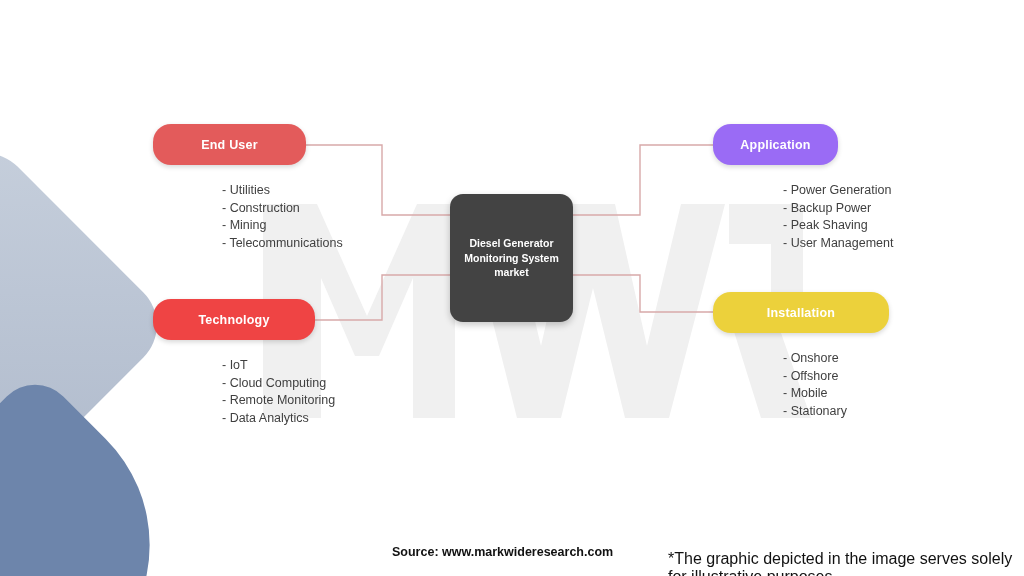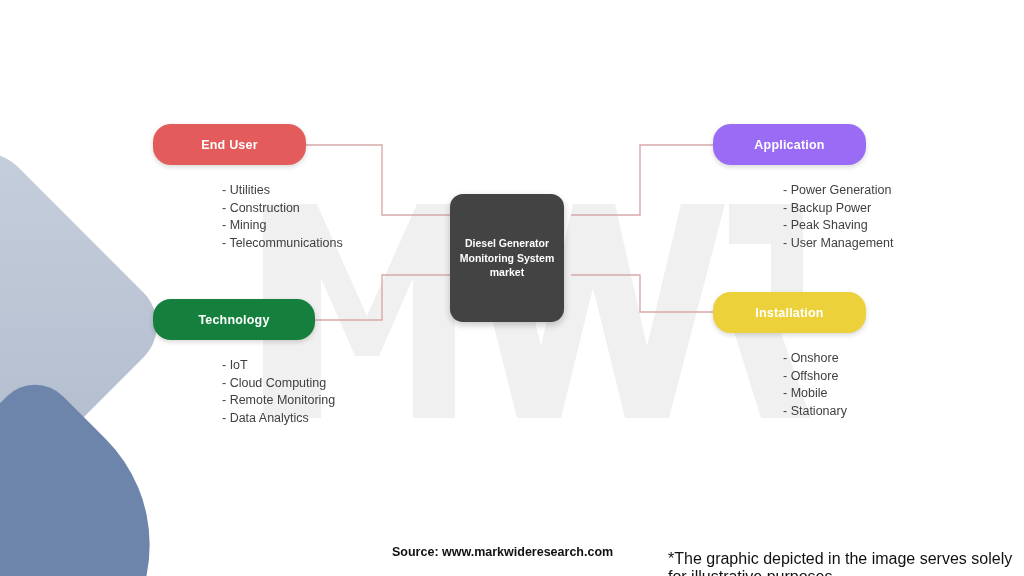--- a/index.html
+++ b/index.html
@@ -59,27 +59,27 @@
   .items{margin-top:17px;padding-left:29px;}
   .item{
     font-size:12.5px;color:#3f3f3f;line-height:17.5px;white-space:nowrap;margin-left:40px;
   }
 
   #node-end-user{left:153px;top:124px;}
   #node-end-user .chip{width:153px;background:#e35b5b;}
   #node-technology{left:153px;top:299px;}
   #node-technology .chip{width:162px;background:#65bd60;}
   #node-application{left:713px;top:124px;}
-  #node-application .chip{width:153px;background:#9a6bf5;}
+  #node-application .chip{width:125px;background:#9a6bf5;}
   #node-installation{left:713px;top:292px;}
-  #node-installation .chip{width:153px;background:#ecd13b;}
+  #node-installation .chip{width:176px;background:#ecd13b;}
   #node-application .items,#node-installation .items{padding-left:30px;}
 
   .hub{
-    position:absolute;left:450px;top:194px;width:114px;height:128px;
+    position:absolute;left:450px;top:194px;width:123px;height:128px;
     background:#434343;border-radius:13px;z-index:2;
     display:flex;align-items:center;justify-content:center;
     box-shadow:0 3px 7px rgba(0,0,0,.22);
   }
   .hub-text{
     color:#ffffff;font-size:10.5px;font-weight:bold;line-height:14.5px;
     text-align:center;padding:0 8px;
   }
 
   
@@ -138,21 +138,21 @@
     <div class="chip" style="background: rgb(227, 91, 91);">End User</div>
     <div class="items">
       <div class="item">- Utilities</div>
       <div class="item">- Construction</div>
       <div class="item">- Mining</div>
       <div class="item">- Telecommunications</div>
     </div>
   </div>
 
   <div class="node" id="node-technology">
-    <div class="chip" style="background: #15803d;">Technology</div>
+    <div class="chip" style="background: #ef4444;">Technology</div>
     <div class="items">
       <div class="item">- IoT</div>
       <div class="item">- Cloud Computing</div>
       <div class="item">- Remote Monitoring</div>
       <div class="item">- Data Analytics</div>
     </div>
   </div>
 
   <div class="node" id="node-application">
     <div class="chip" style="background: rgb(154, 107, 245);">Application</div>

